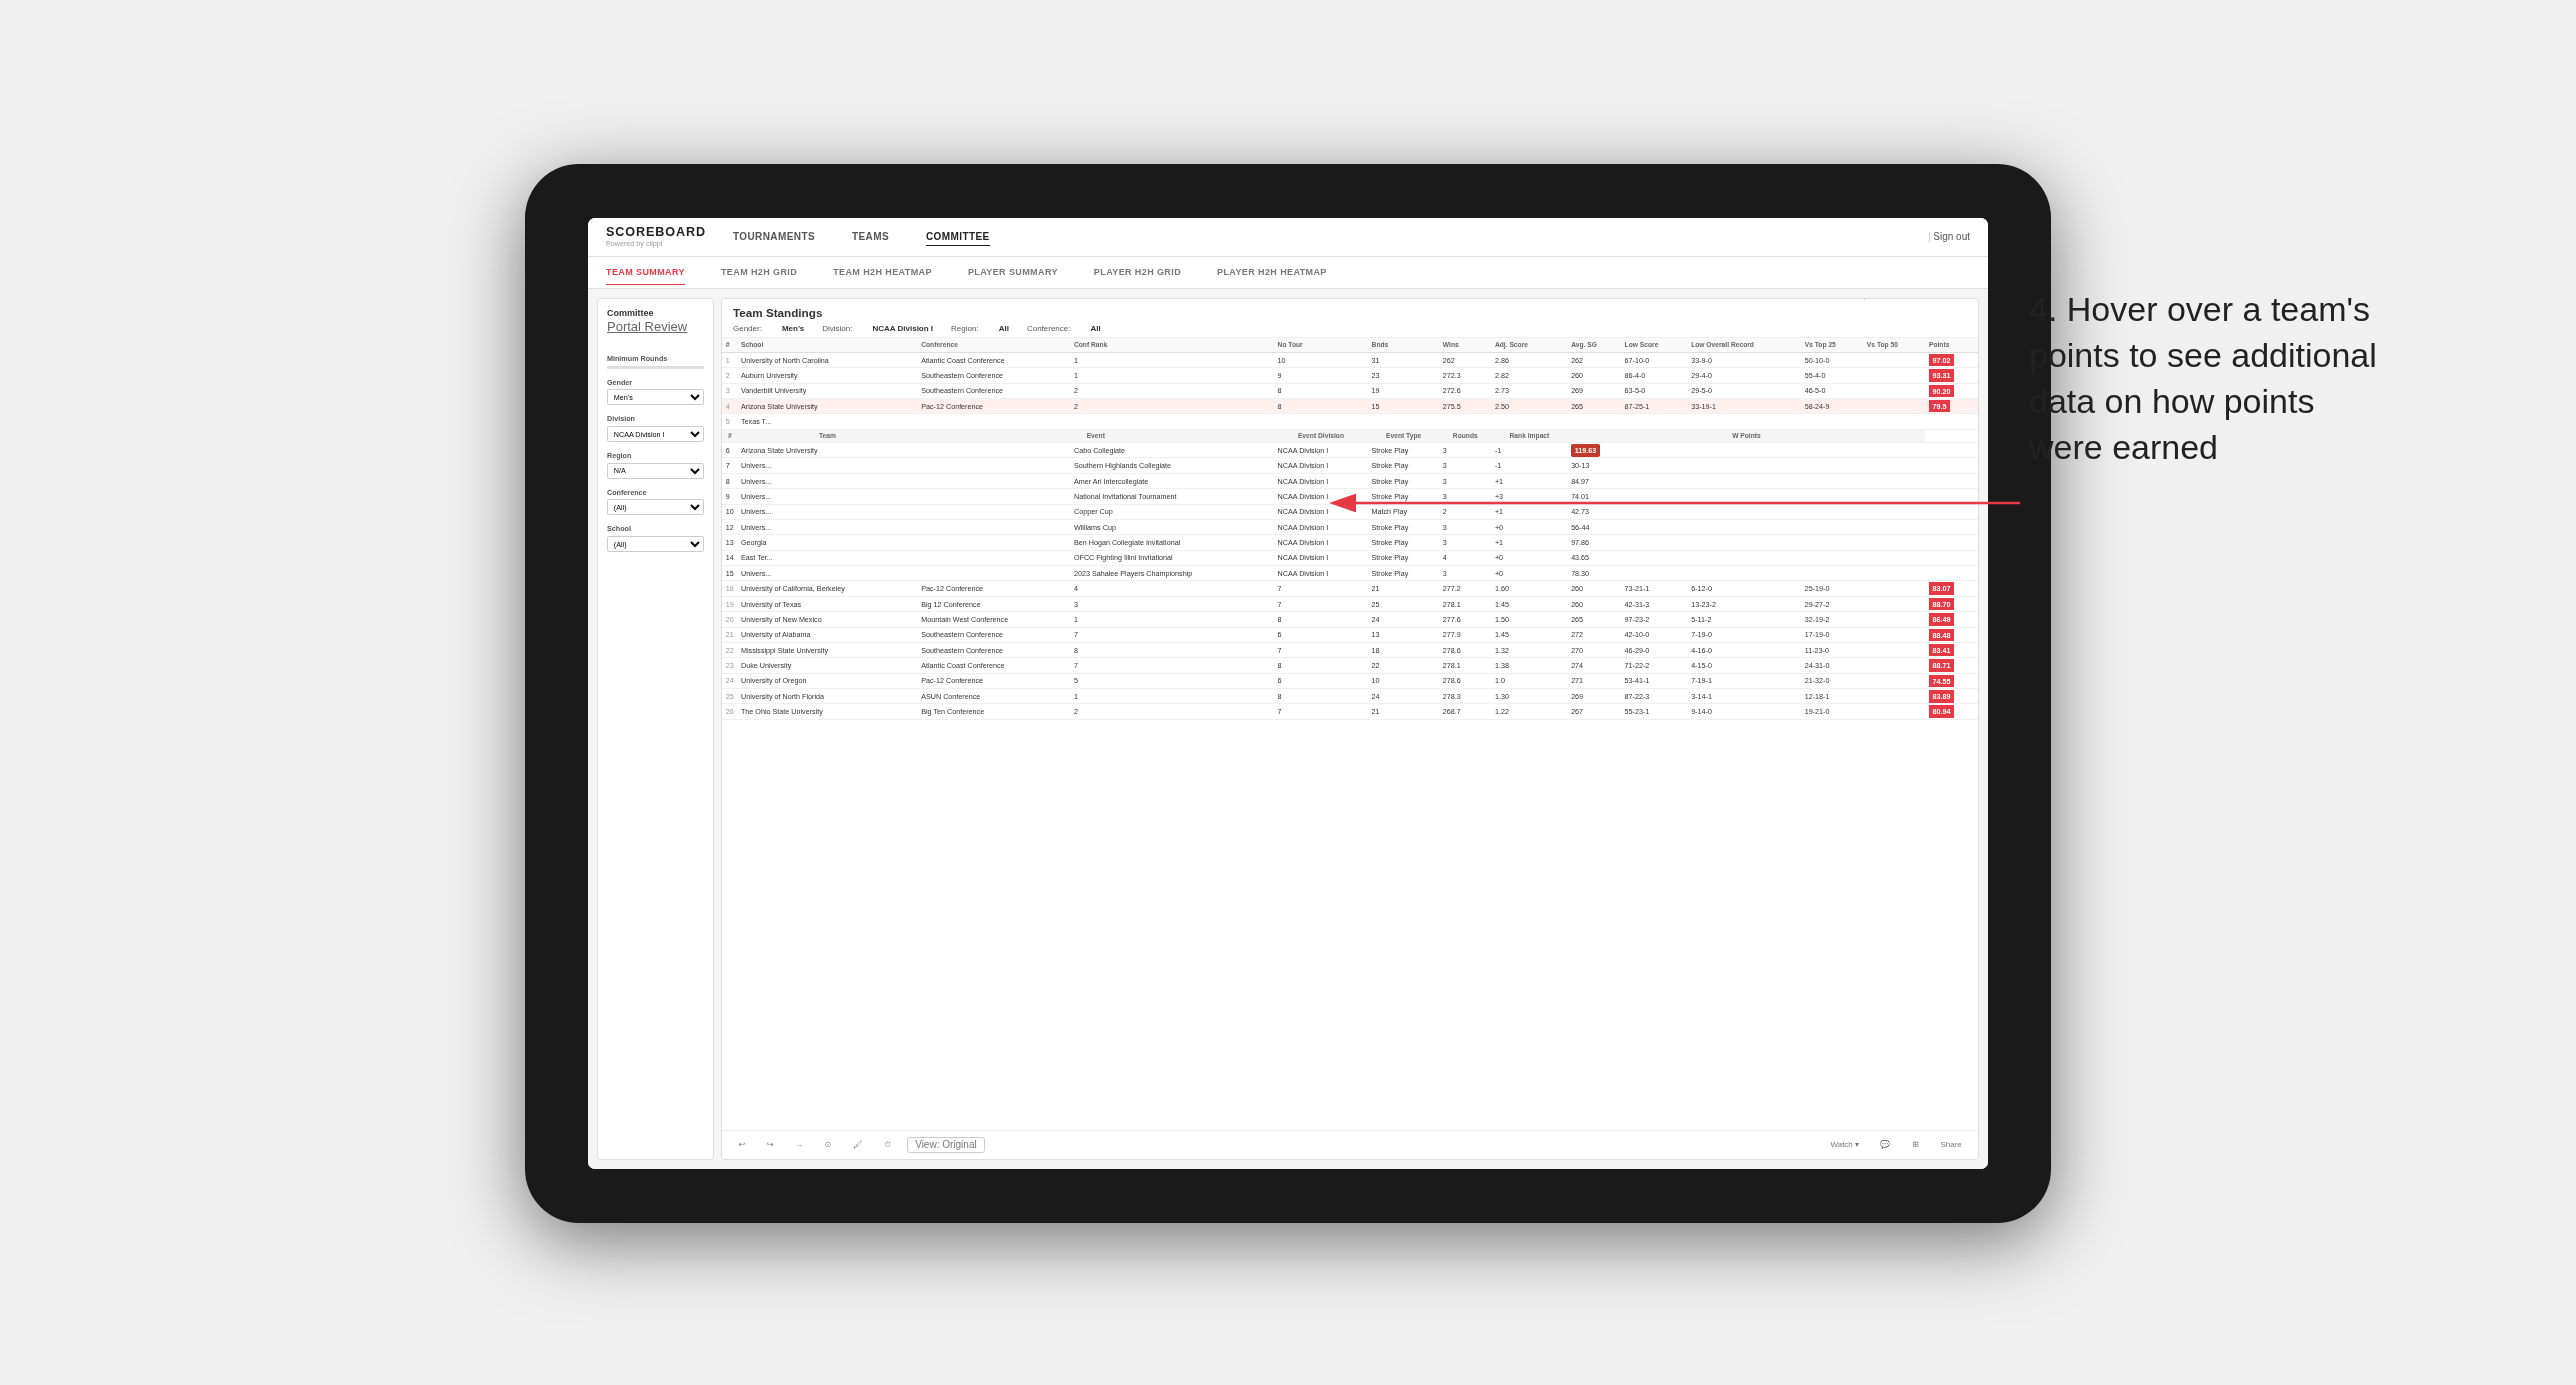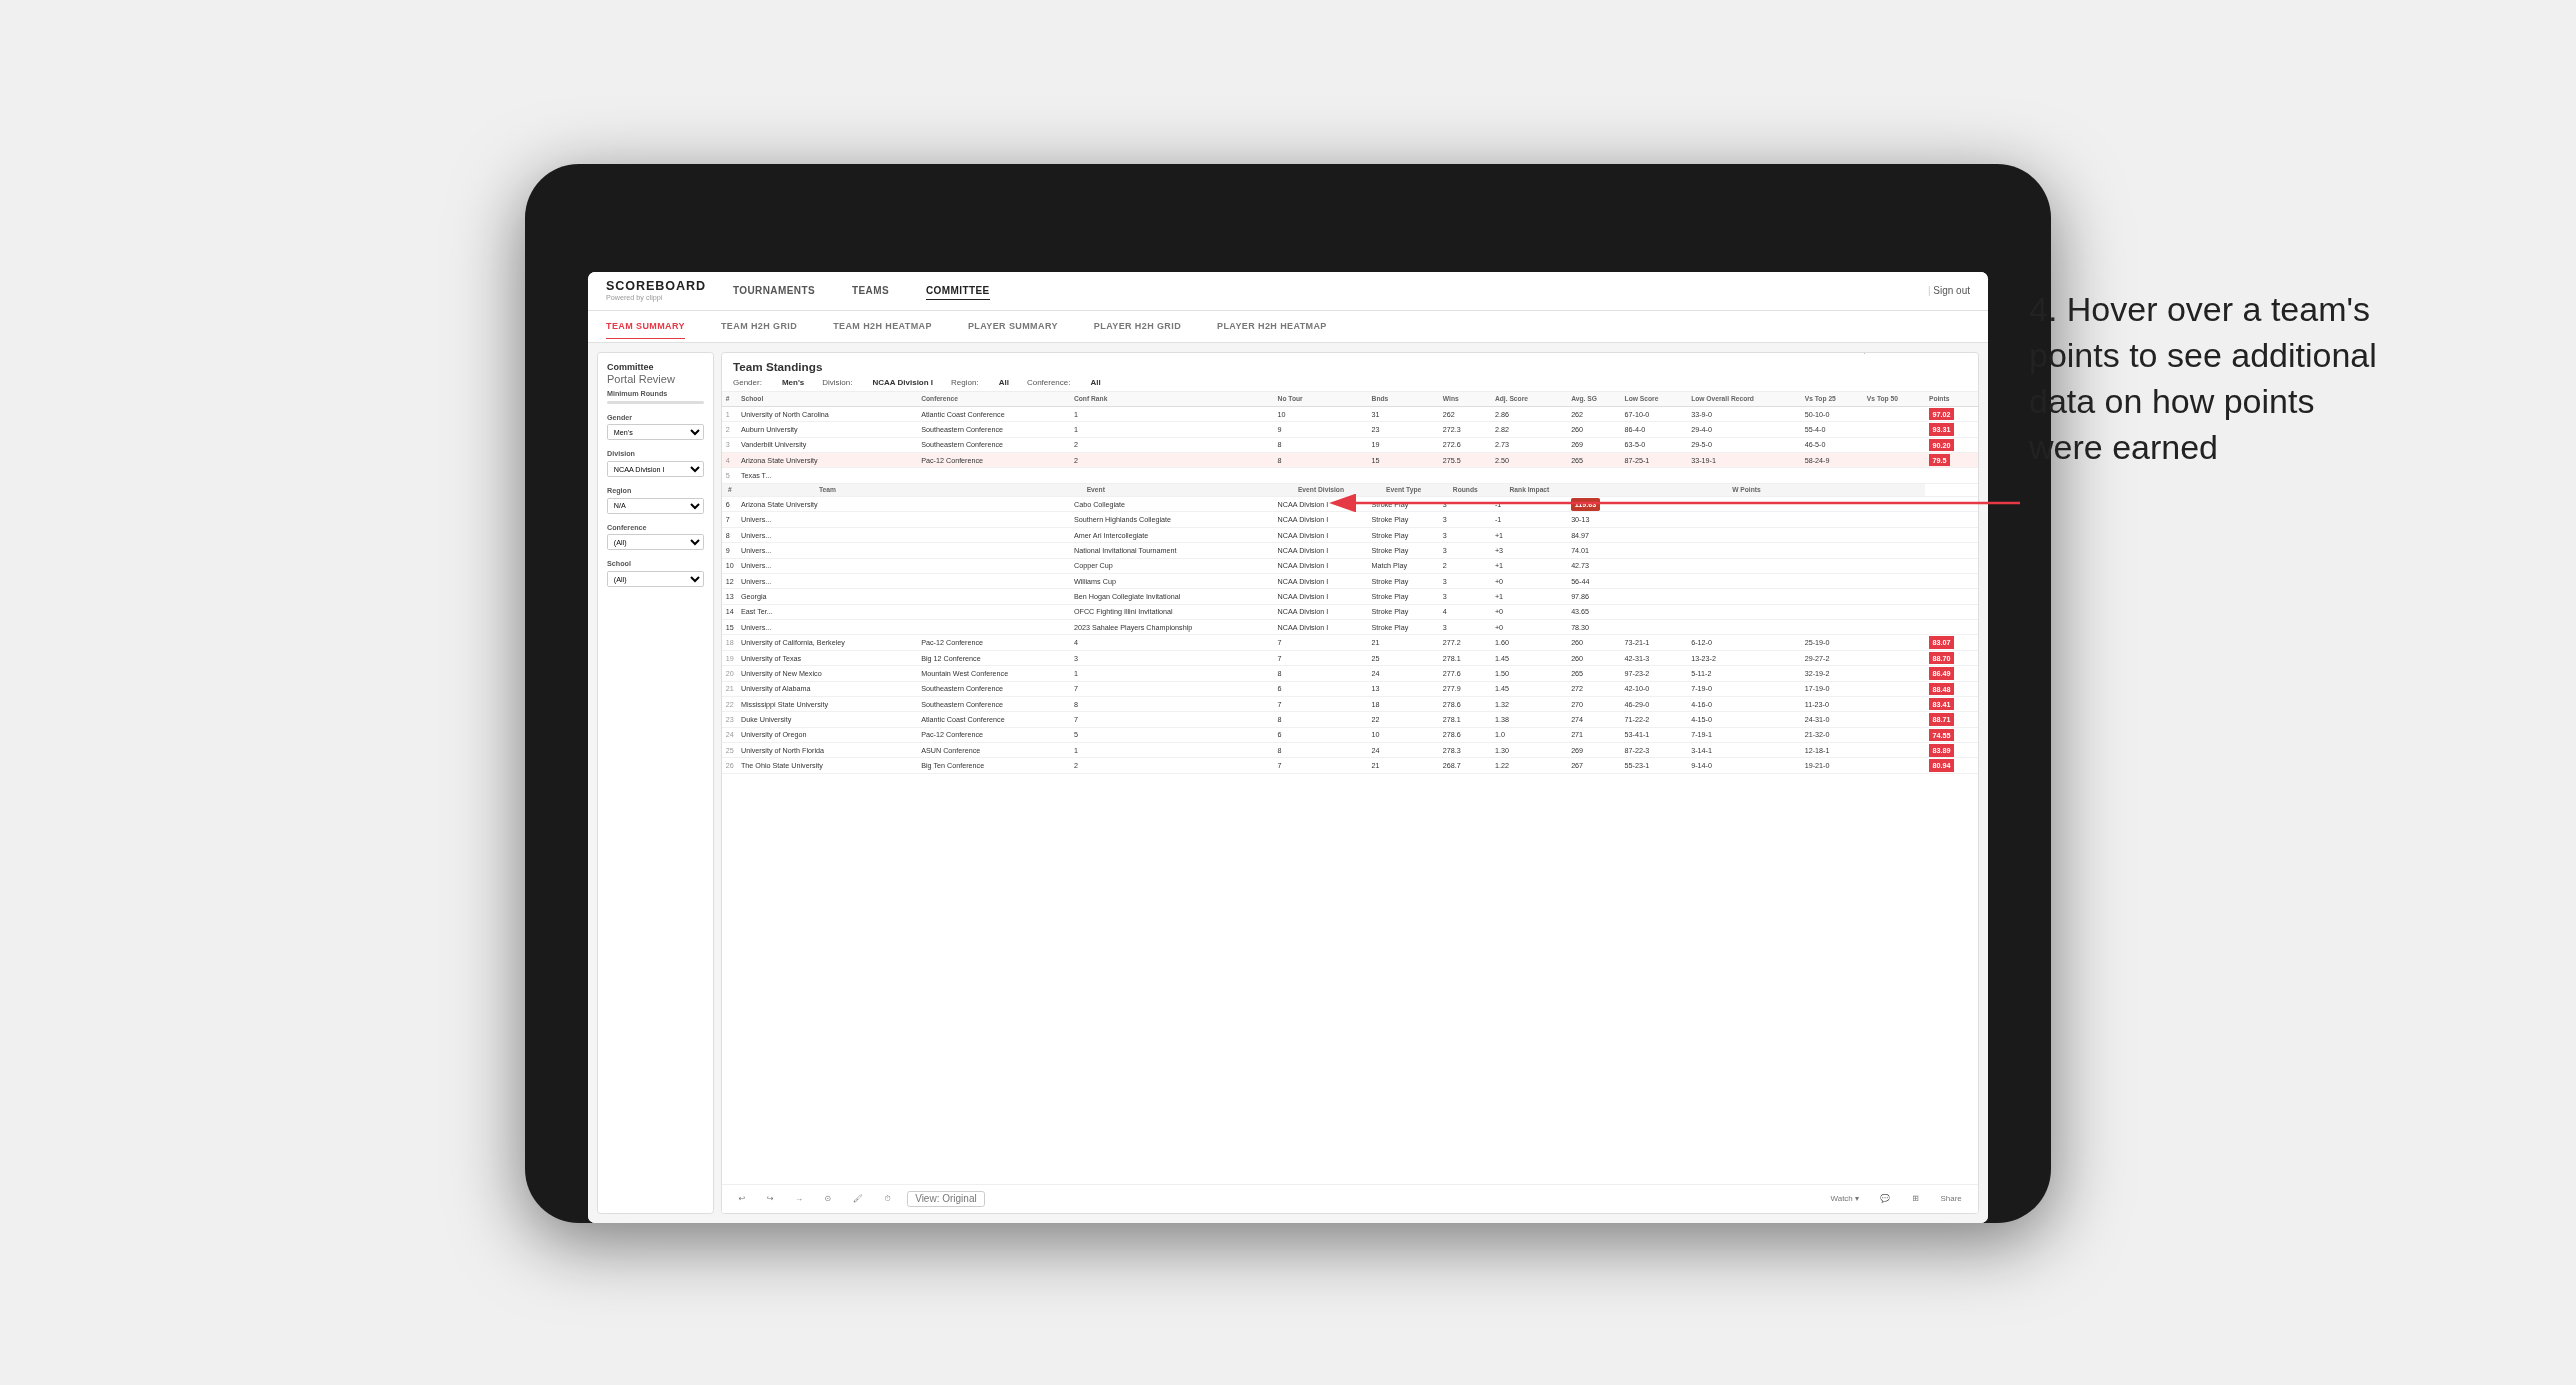--- a/index.html
+++ b/index.html
@@ -13,21 +13,21 @@
       justify-content: center;
       position: relative;
     }
 
     .tablet-outer {
       width: 1526px;
       height: 1059px;
       background: #1a1a1a;
       border-radius: 54px;
       display: flex;
-      align-items: flex-end;
+      align-items: center;
       justify-content: center;
       box-shadow: 0 18px 72px rgba(0,0,0,0.5);
       position: relative;
     }
 
     .tablet-screen {
       width: 1400px;
       height: 951px;
       background: #fff;
       border-radius: 7.2px;
@@ -152,23 +152,24 @@
     }
 
     .panel-title {
       font-size: 9px;
       font-weight: 700;
       color: #333;
       margin-bottom: 1.8px;
     }
 
     .panel-subtitle {
-      font-size: 11px;
+      font-size: 13px;
       color: #666;
-      margin-bottom: 4px;
+      margin-bottom: 20px;
+      text-decoration: underline;
     }
 
     .filter-group {
       margin-bottom: 9px;
     }
 
     .filter-label {
       font-size: 7.2px;
       font-weight: 600;
       color: #555;

